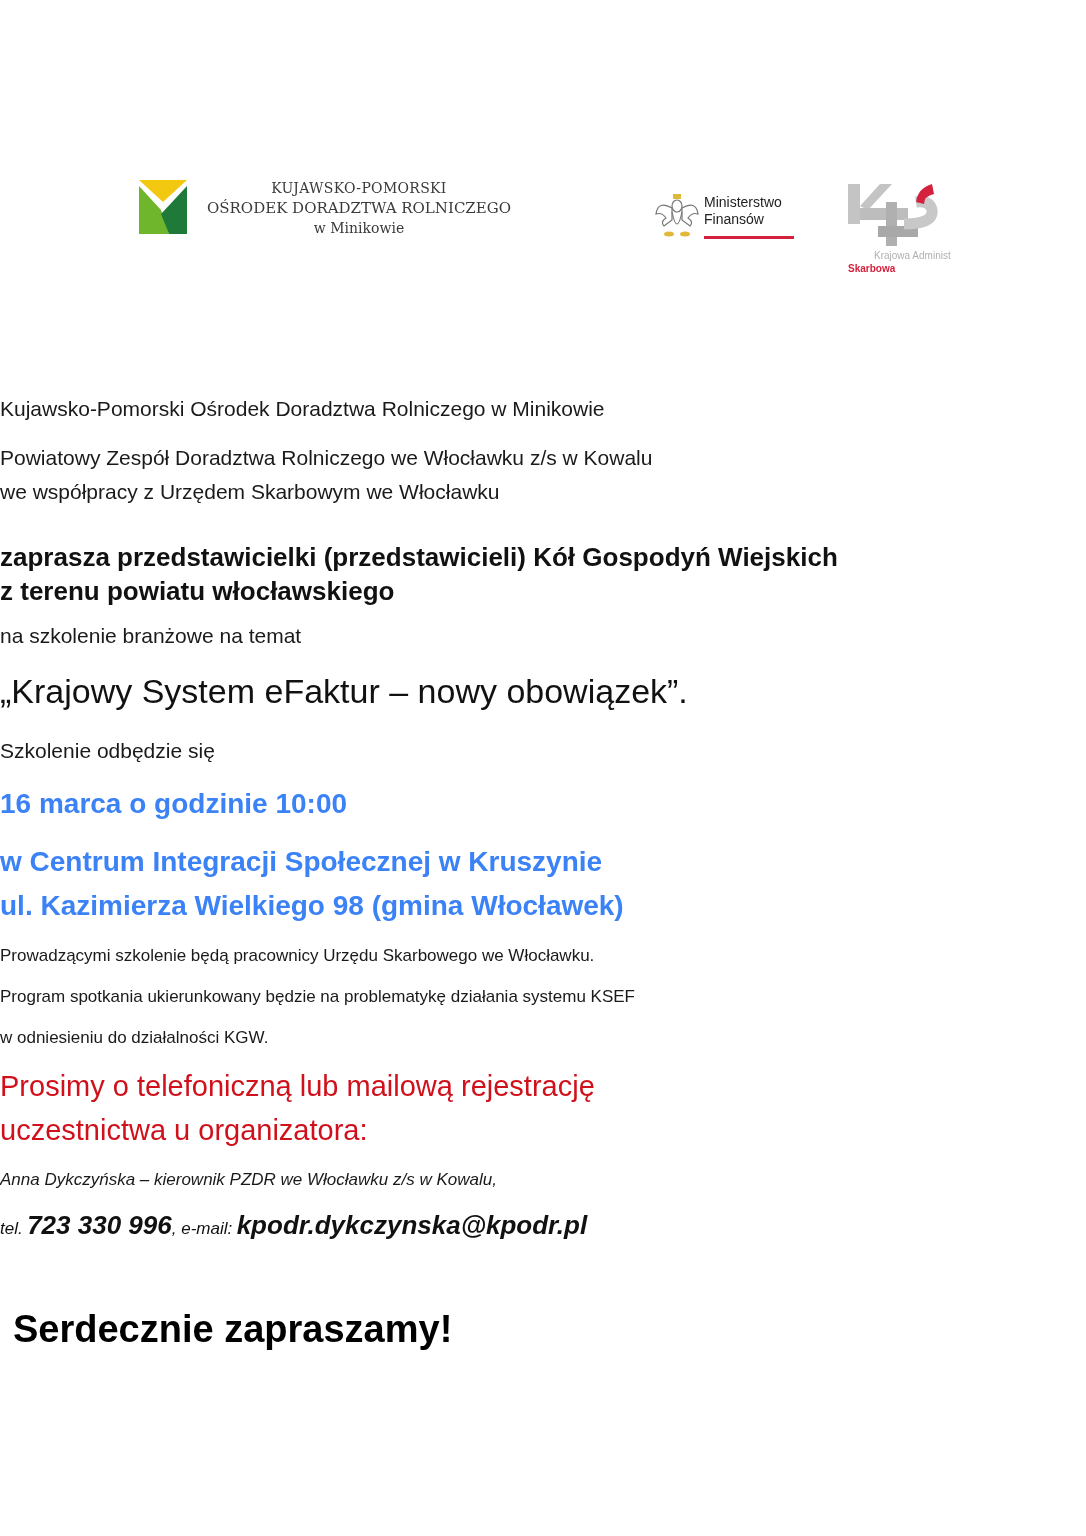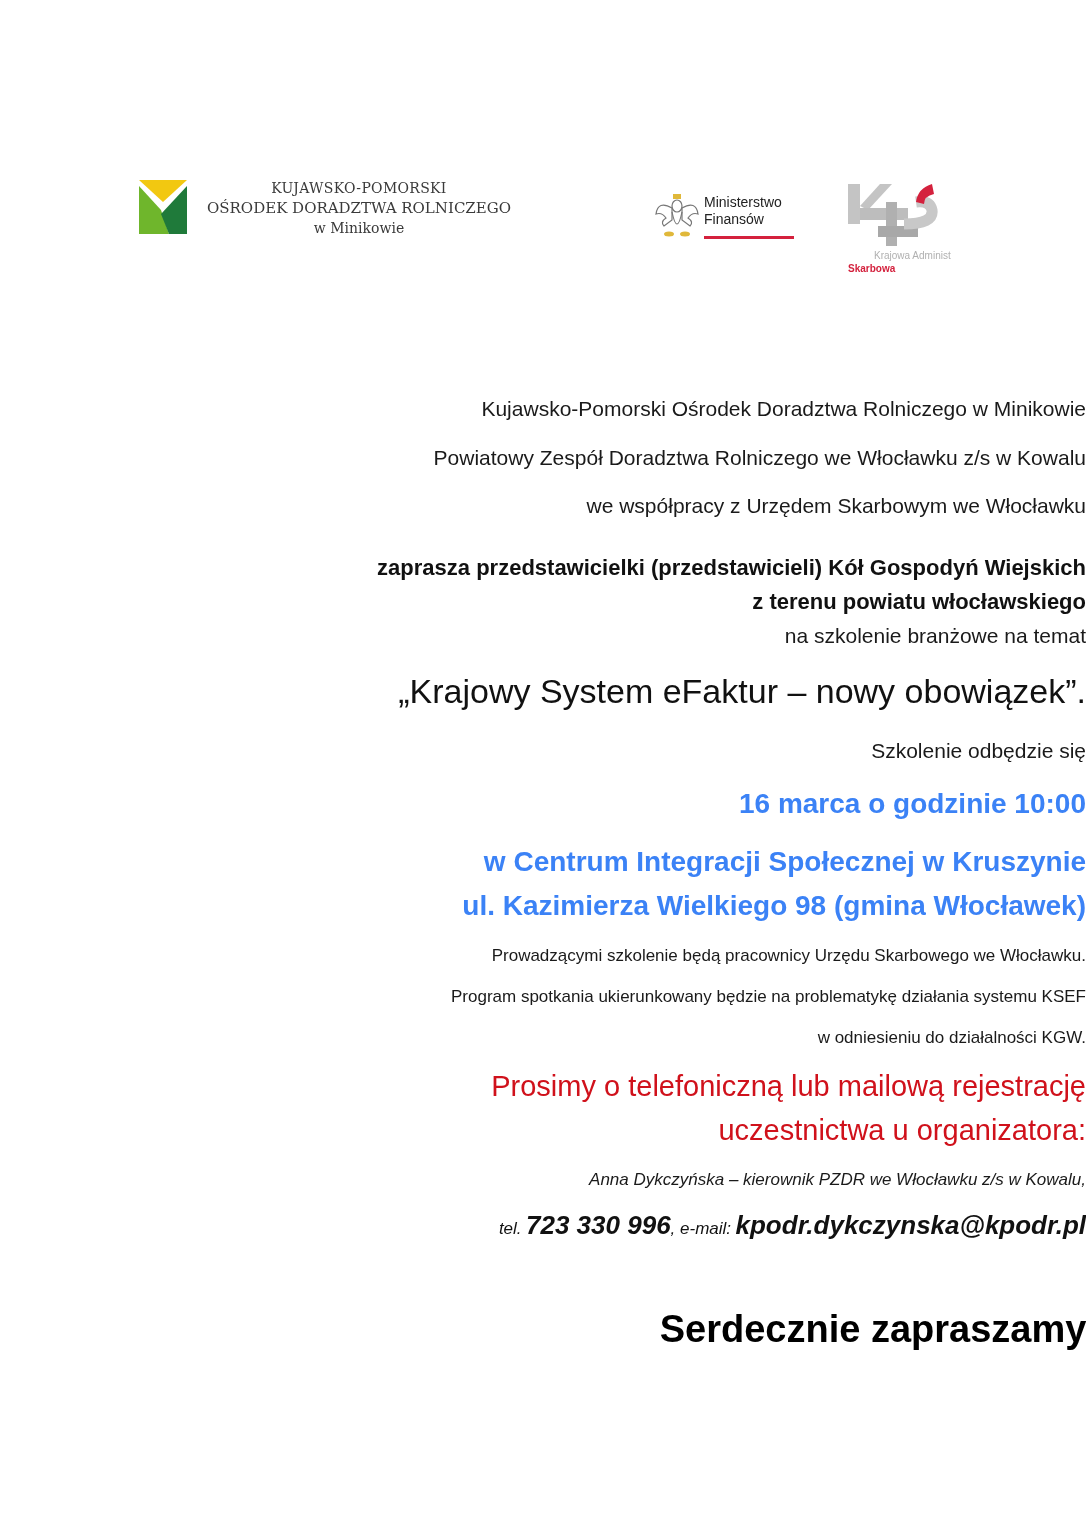--- a/index.html
+++ b/index.html
@@ -1,33 +1,33 @@
 <!DOCTYPE html>
 <html><head>
 <meta charset="utf-8">
 <style>
   html, body { margin:0; padding:0; background:#ffffff; }
   body { width:1086px; height:1536px; position:relative; overflow:hidden; font-family:"Liberation Sans", sans-serif; color:#111; }
   .abs { position:absolute; }
-  .center { left:0; width:1086px; text-align:right; }
+  .center { left:0; width:1086px; text-align:left; }
   
   .kpodr-logo { left:139px; top:180px; width:48px; height:54px; }
   .kpodr-text { left:200px; top:178px; width:318px; text-align:center; font-family:"DejaVu Serif", serif; color:#3a3a3a; line-height:20px; }
   .kpodr-text .l1 { font-size:14px; letter-spacing:0.3px; }
   .kpodr-text .l2 { font-size:15px; }
   .kpodr-text .l3 { font-size:14px; }
   .mf-eagle { left:654px; top:192px; width:46px; height:48px; }
   .mf-text { left:704px; top:194px; font-size:14px; line-height:17px; color:#222; }
   .mf-bar { left:704px; top:236px; width:90px; height:3px; background:#d4213d; }
   .kas-logo { left:846px; top:180px; width:92px; height:68px; }
   .kas-t1 { left:848px; top:250px; font-size:10px; color:#b0b0b0;padding-left:26px; }
   .kas-t2 { left:848px; top:263px; font-size:10px; color:#d4213d; font-weight:bold; }
   
   .t-reg { font-size:21px; color:#1a1a1a; }
-  .t-bold { font-size:22px; font-weight:bold; color:#111;margin-top:13px; }
+  .t-bold { font-size:26px; font-weight:bold; color:#111; }
   .t-title { font-size:34px; color:#111; }
   .t-red-b { font-weight:bold; color:#3b82f6; }
   .t-red { color:#d0111b; }
   .t-small { font-size:17px; color:#1a1a1a; }
   .t-ital { font-style:italic; font-size:17px; color:#1a1a1a; }
   .contact { font-style:italic; color:#111; }
   .contact .big { font-weight:bold; font-size:26px;margin-top:36px; }
   .contact .sm { font-size:17px; }
   .closing { font-size:38px; font-weight:bold; color:#000;padding-left:13px; }
 </style>
@@ -67,21 +67,21 @@
   <rect x="40" y="22" width="11" height="44" fill="#b0b0b0"></rect>
   <rect x="32" y="46" width="40" height="11" fill="#a8a8a8"></rect>
   <path d="M58 44 Q88 44 86 30 Q84 20 70 22" fill="none" stroke="#c8c8c8" stroke-width="11"></path>
   <path d="M70 22 Q72 8 86 4 L88 14 Q78 16 78 24Z" fill="#d4213d"></path>
 </svg>
 <div class="abs kas-t1">Krajowa Administ</div>
 <div class="abs kas-t2">Skarbowa</div>
 
 <div class="abs center t-reg" style="top:397px;">Kujawsko-Pomorski Ośrodek Doradztwa Rolniczego w Minikowie</div>
 <div class="abs center t-reg" style="top:446px;">Powiatowy Zespół Doradztwa Rolniczego we Włocławku z/s w Kowalu</div>
-<div class="abs center t-reg" style="top:494px;">we współpracy z Urzędem Skarbowym we Włocławku</div>
+<div class="abs center t-reg" style="top:480px;">we współpracy z Urzędem Skarbowym we Włocławku</div>
 <div class="abs center t-bold" style="top:542px;">zaprasza przedstawicielki (przedstawicieli) Kół Gospodyń Wiejskich</div>
 <div class="abs center t-bold" style="top:576px;">z terenu powiatu włocławskiego</div>
 <div class="abs center t-reg" style="top:624px;">na szkolenie branżowe na temat</div>
 <div class="abs center t-title" style="top:672px;">„Krajowy System eFaktur – nowy obowiązek”.</div>
 <div class="abs center t-reg" style="top:739px;">Szkolenie odbędzie się</div>
 <div class="abs center t-red-b" style="top:788px; font-size:28px;">16 marca o godzinie 10:00</div>
 <div class="abs center t-red-b" style="top:846px; font-size:28px;">w Centrum Integracji Społecznej w Kruszynie</div>
 <div class="abs center t-red-b" style="top:890px; font-size:28px;">ul. Kazimierza Wielkiego 98 (gmina Włocławek)</div>
 <div class="abs center t-small" style="top:946px;">Prowadzącymi szkolenie będą pracownicy Urzędu Skarbowego we Włocławku.</div>
 <div class="abs center t-small" style="top:987px;">Program spotkania ukierunkowany będzie na problematykę działania systemu KSEF</div>

